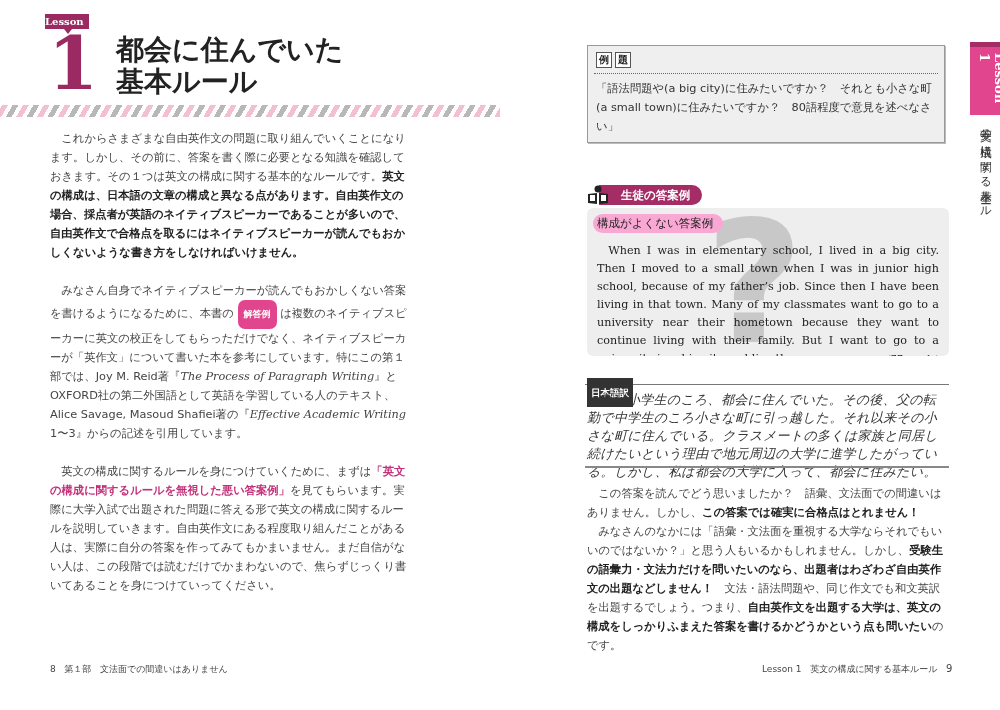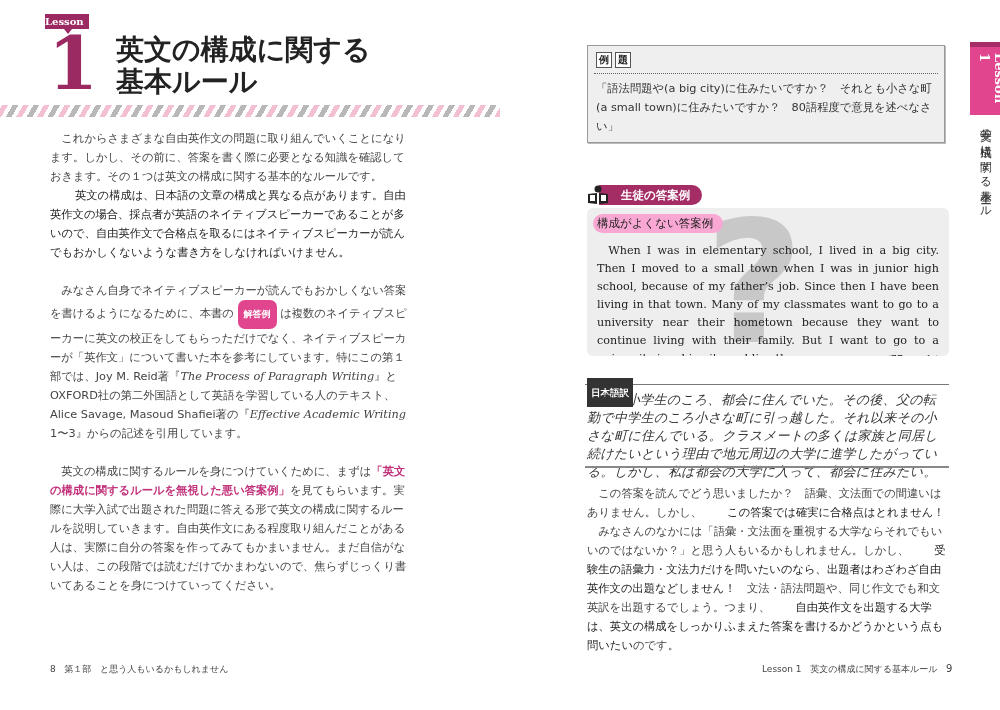--- a/index.html
+++ b/index.html
@@ -16,21 +16,21 @@
   .lesson-tag:after { content:""; position:absolute; left:19px; bottom:-5px; border-left:4px solid transparent;
                 border-right:4px solid transparent; border-top:5px solid #9c2a62; }
   .lesson-num { position:absolute; left:48px; top:28px; font-family:"DejaVu Serif", serif; font-weight:bold;
                 font-size:72px; line-height:72px; color:#9c2a62; }
   .title { position:absolute; left:116px; top:34px; font-size:28px; line-height:32px; font-weight:bold; color:#222; }
   .stripe { position:absolute; left:0; top:105px; width:500px; height:12px;
             background: repeating-linear-gradient(-60deg, #f3bfd3 0 5px, #fff 5px 9px, #b8b8b8 9px 14px, #fff 14px 18px); }
 
   .body-text { position:absolute; font-size:11.3px; line-height:19px; color:#444; }
   .body-text p { margin:0 0 19px 0; text-indent:1em; }
-  .b { font-weight:normal; color:#222;margin-left:25px; }
+  .b { font-weight:bold; color:#222; }
   .pink { font-weight:bold; color:#c2317a; }
   .it { font-family:"DejaVu Serif", serif; font-style:italic; }
   .pill { display:inline-block; background:#e0458e; color:#fff; font-size:9px; line-height:13px;
           padding:8px 6px; border-radius:7px; font-weight:bold; text-indent:0; }
 
   .footer { position:absolute; top:663px; font-size:9px; color:#444; }
 
   
   .problem { position:absolute; left:87px; top:45px; width:356px; height:96px; background:#efefef;
              border:1px solid #999; box-shadow:1px 1px 0 #bbb; }
@@ -68,35 +68,35 @@
                    font-weight:bold; font-size:13px; }
   .side-text { position:absolute; left:478px; top:120px; writing-mode:vertical-rl; font-size:11.5px; color:#333; letter-spacing:1px; }
 </style>
 </head>
 <body>
 
 <div class="page left">
   <div class="lesson-tag">Lesson</div>
   <div class="lesson-num">1</div>
   <div class="title">
-    <div>英文の構成に関する</div>
+    <div>都会に住んでいた</div>
     <div>基本ルール</div>
   </div>
   <div class="stripe"></div>
 
   <div class="body-text" style="left:50px; top:129px; width:362px;">
     <p><span>これからさまざまな自由英作文の問題に取り組んでいくことになります。しかし、その前に、答案を書く際に必要となる知識を確認しておきます。その１つは英文の構成に関する基本的なルールです。</span><span class="b">英文の構成は、日本語の文章の構成と異なる点があります。自由英作文の場合、採点者が英語のネイティブスピーカーであることが多いので、自由英作文で合格点を取るにはネイティブスピーカーが読んでもおかしくないような書き方をしなければいけません。</span></p>
     <p><span>みなさん自身でネイティブスピーカーが読んでもおかしくない答案を書けるようになるために、本書の</span> <span class="pill">解答例</span> <span>は複数のネイティブスピーカーに英文の校正をしてもらっただけでなく、ネイティブスピーカーが「英作文」について書いた本を参考にしています。特にこの第１部では、Joy M. Reid著『</span><span class="it">The Process of Paragraph Writing</span><span>』と OXFORD社の第二外国語として英語を学習している人のテキスト、Alice Savage, Masoud Shafiei著の『</span><span class="it">Effective Academic Writing</span><span> 1〜3』からの記述を引用しています。</span></p>
     <p><span>英文の構成に関するルールを身につけていくために、まずは</span><span class="pink">「英文の構成に関するルールを無視した悪い答案例」</span><span>を見てもらいます。実際に大学入試で出題された問題に答える形で英文の構成に関するルールを説明していきます。自由英作文にある程度取り組んだことがある人は、実際に自分の答案を作ってみてもかまいません。まだ自信がない人は、この段階では読むだけでかまわないので、焦らずじっくり書いてあることを身につけていってください。</span></p>
   </div>
 
   <div class="footer" style="left:50px;">
     <span>8</span>&nbsp;&nbsp;
     <span>第１部</span>&nbsp;&nbsp;
-    <span>と思う人もいるかもしれません</span>
+    <span>文法面での間違いはありません</span>
   </div>
 </div>
 
 <div class="page right">
   <div class="problem">
     <div class="prob-label">
       <span>例</span>
       <span>題</span>
     </div>
     <div class="prob-sep"></div>

